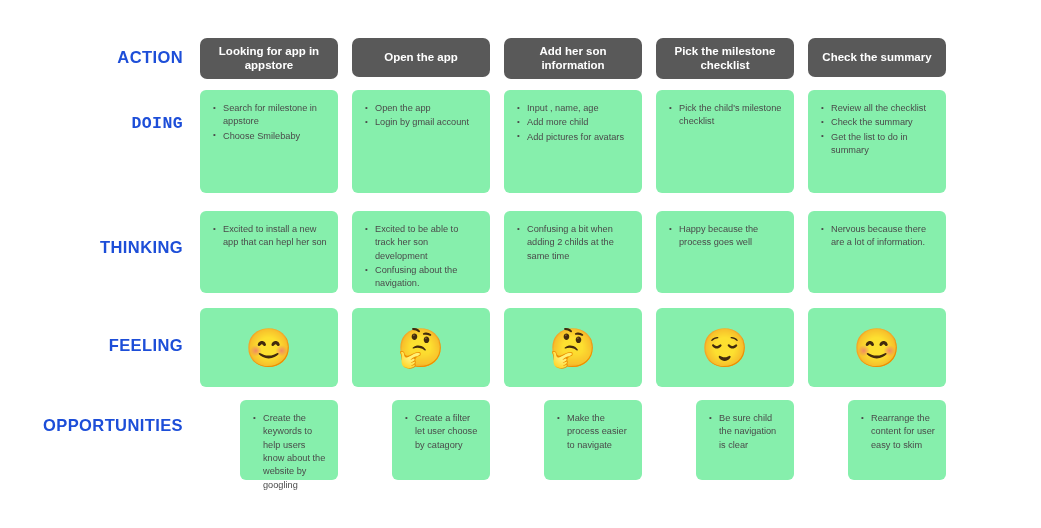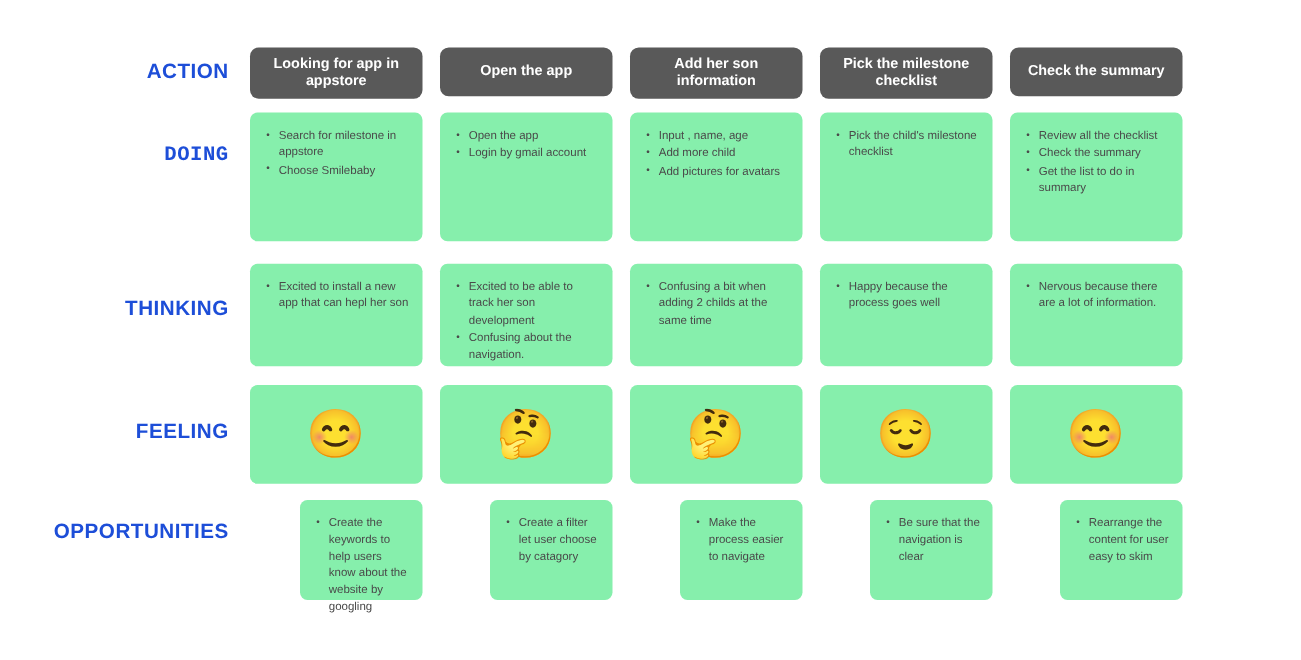--- a/index.html
+++ b/index.html
@@ -299,21 +299,21 @@
       <div class="cell">
         <div class="card top">
           <ul class="bullets">
               <li>Make the process easier to navigate</li>
             </ul>
         </div>
       </div>
       <div class="cell">
         <div class="card top">
           <ul class="bullets">
-              <li>Be sure that the navigation is clear</li>
+              <li>Be sure child the navigation is clear</li>
             </ul>
         </div>
       </div>
       <div class="cell">
         <div class="card top">
           <ul class="bullets">
               <li>Rearrange the content for user easy to skim</li>
             </ul>
         </div>
       </div>

